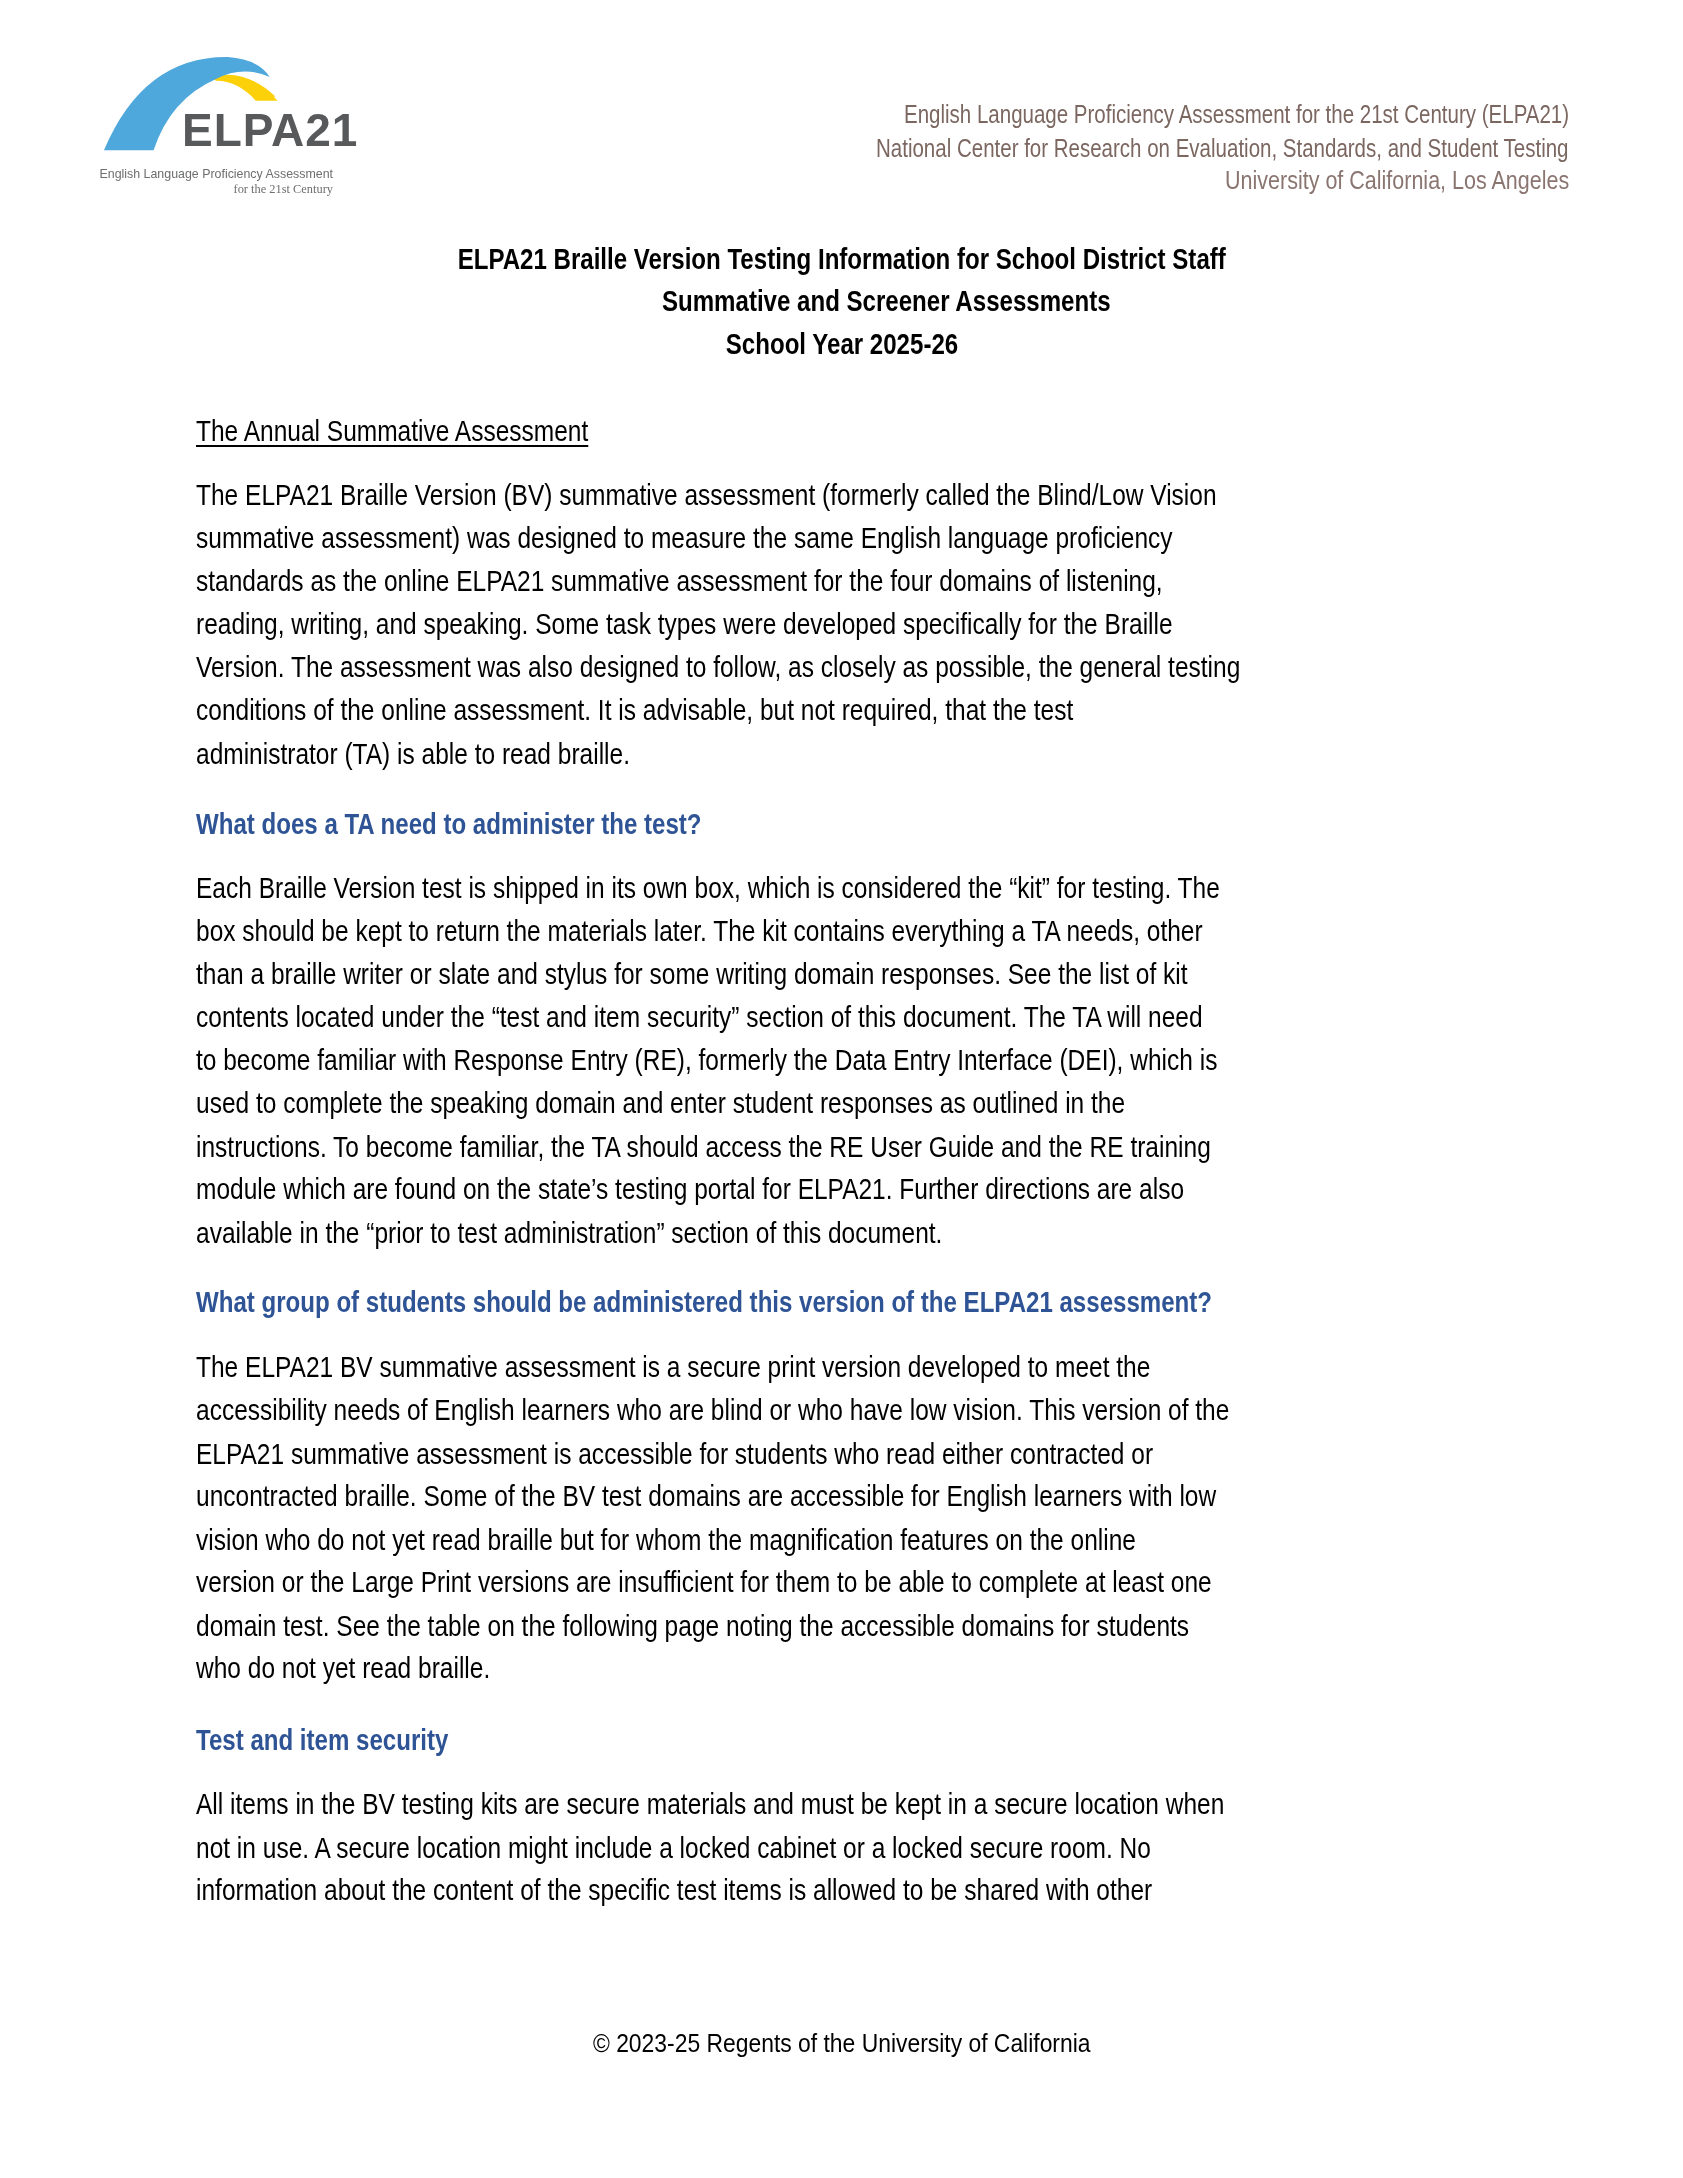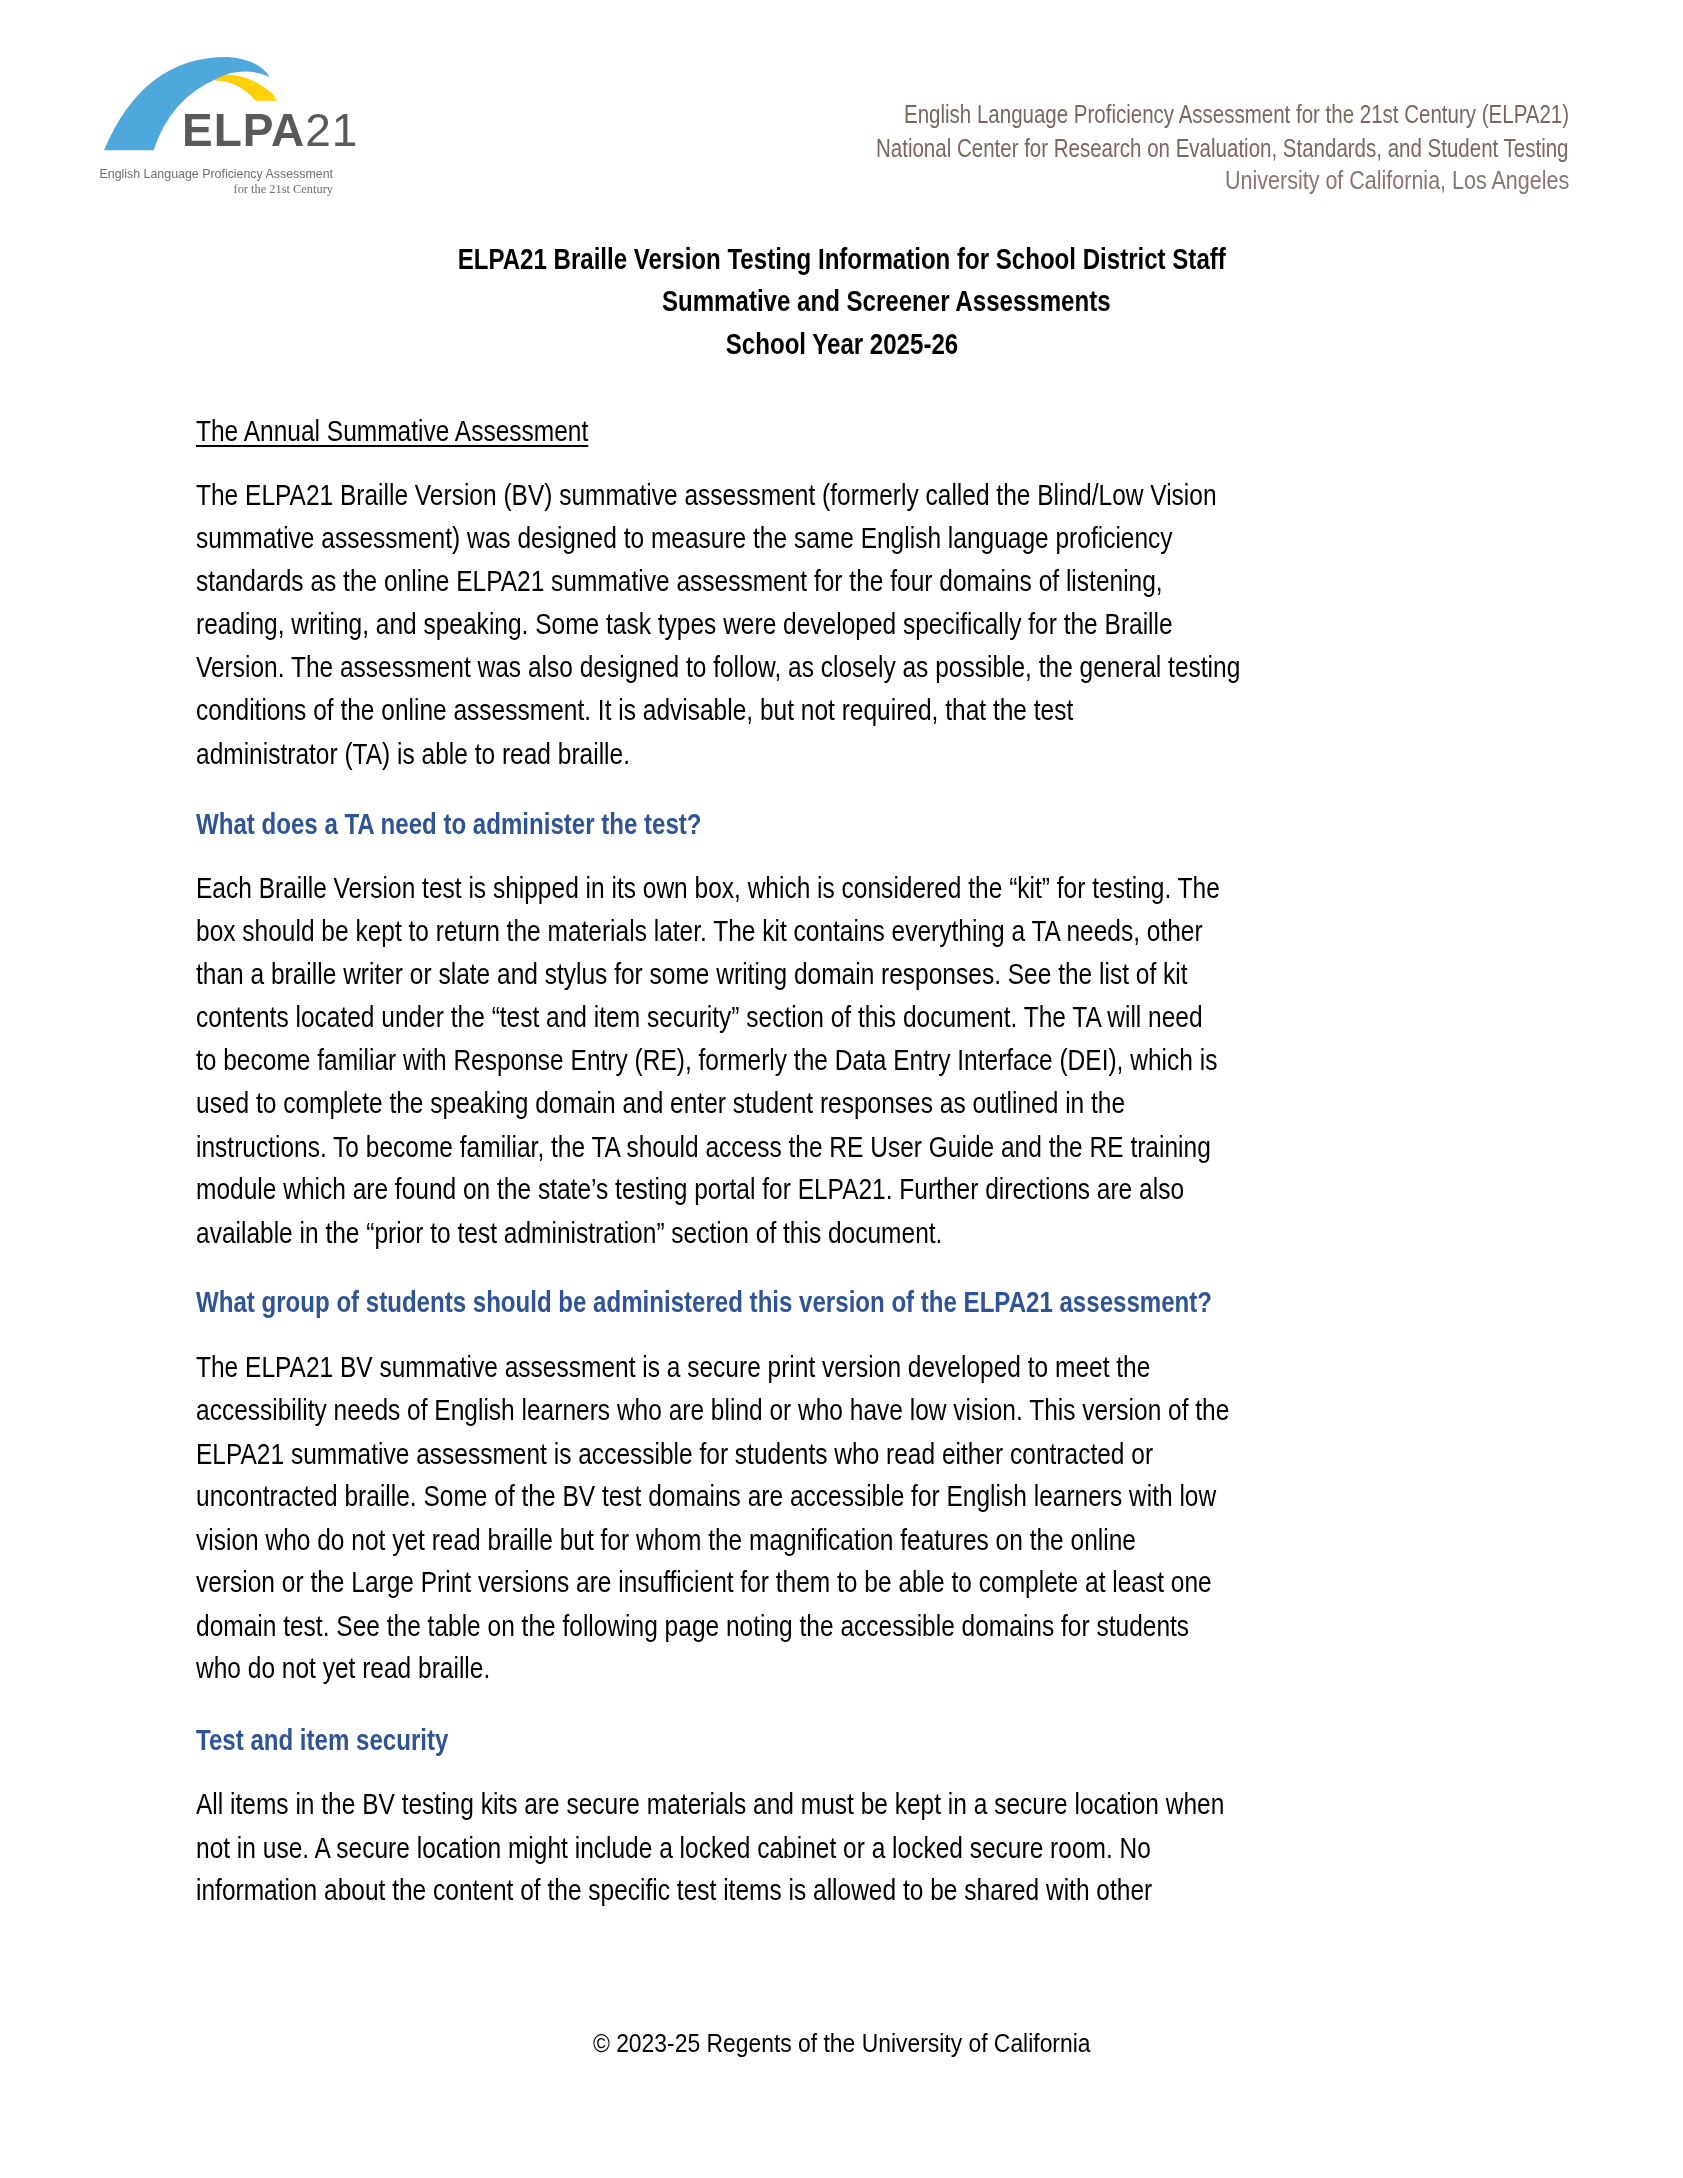--- a/index.html
+++ b/index.html
@@ -11,21 +11,21 @@
   .heading { left: 196px; font-size: 29px; font-weight: bold; color: #2f5496; line-height: 36px; transform: scaleX(0.83); }
   .sub-underline { left: 196px; font-size: 29px; text-decoration: underline; text-underline-offset: 4px; line-height: 36px; transform: scaleX(0.845); }
   .title-line { left: 0; width: 1683px; text-align: center; font-size: 29px; font-weight: bold; line-height: 36px; }
   .title-line span { display: inline-block; transform: scaleX(0.83); }
   .hdr { right: 114px; text-align: right; font-size: 25px; line-height: 30px; color: #7b6660; white-space: nowrap; transform-origin: 100% 50%; transform: scaleX(0.82); }
   .hdr.light { color: #8a7570; font-weight: normal; transform: scaleX(0.86); }
   .footer { left: 0; width: 1683px; text-align: center; font-size: 26px; line-height: 32px; }
   .footer span { display: inline-block; transform: scaleX(0.88); }
   .logo { left: 99px; top: 51px; width: 248px; height: 149px; }
   .logo-word { position: absolute; left: 83px; top: 52px; font-size: 46px; font-weight: bold; color: #58595b; letter-spacing: 1px; white-space: nowrap; }
-  .logo-word .thin { font-weight: normal; }
+  .logo-word .thin { font-weight: bold; }
   .logo-tag { position: absolute; right: 14px; text-align: right; font-size: 12.4px; color: #6d6e70; white-space: nowrap; line-height: 15px; }
 </style>
 </head>
 <body>
 
 <div class="abs logo">
   <svg width="248" height="149" viewBox="0 0 250 150" style="position:absolute;left:0;top:0;">
 
     <path d="M 113 28 Q 150 18 178 46 L 160 46 Q 140 30 113 28 Z" fill="#fdd10a"></path>
     <path d="M 113 26 Q 150 16 180 50 L 158 50 Q 140 30 118 30 Z" fill="#fdd10a"></path>

